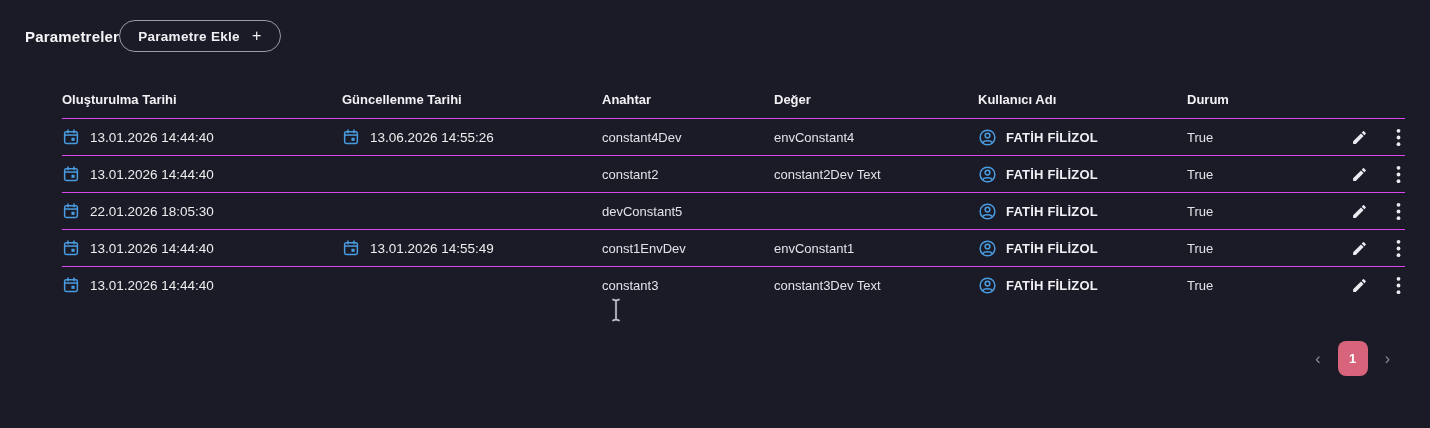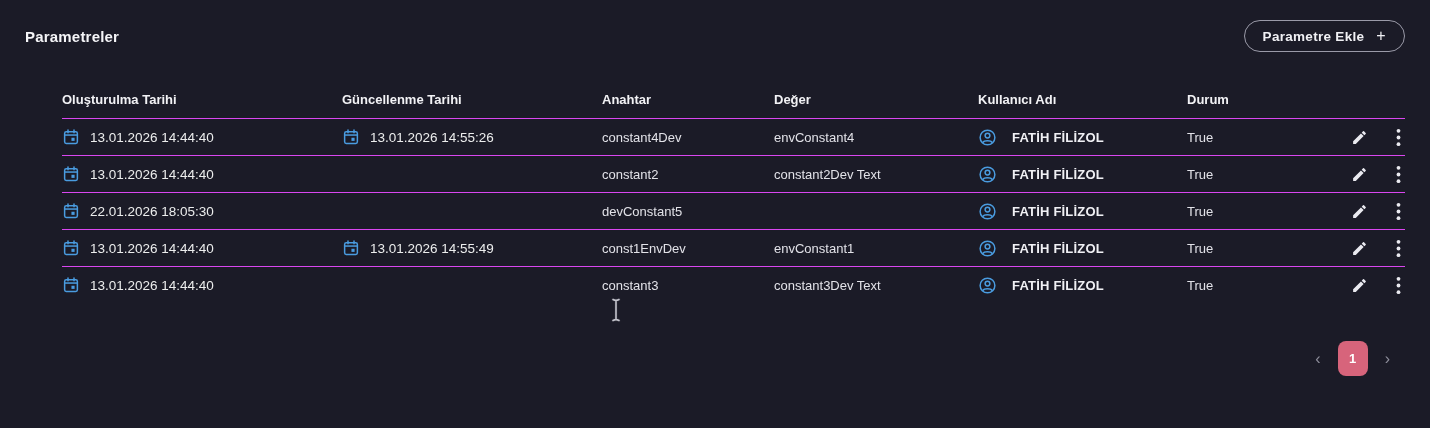--- a/index.html
+++ b/index.html
@@ -7,21 +7,21 @@
   body {
     width:1430px; height:428px;
     background:#1b1b27;
     font-family:"Liberation Sans", sans-serif;
     position:relative; overflow:hidden;
     color:#e6e6ec;
   }
 
   
   .topbar {
-    display:flex; justify-content:space-between; align-items:center;
+    display:flex; align-items:center;
     padding:20px 25px 0 25px; height:52px;
   }
   .page-title {
     font-size:15px; font-weight:700; color:#f5f5f8; letter-spacing:.2px;
   }
   .add-btn {
     background:transparent;
     border:1.6px solid #9a9aa8;
     color:#f0f0f4;
     border-radius:16px;
@@ -42,21 +42,21 @@
     height:37px;
     margin-left:37px;
   }
   .thead { height:38px; }
   .th {
     font-size:13px; font-weight:700; color:#f2f2f5;
   }
   .trow { border-top:1px solid #d946ef; }
   .cell { font-size:13px; color:#e2e2e8; white-space:nowrap; overflow:hidden; }
   .date-cell { display:flex; align-items:center; gap:10px; font-size:13.5px; color:#eceded; }
-  .user-cell { display:flex; align-items:center; gap:15px; font-weight:700; font-size:13px; color:#f0f0f4; letter-spacing:.2px; }
+  .user-cell { display:flex; align-items:center; gap:9px; font-weight:700; font-size:13px; color:#f0f0f4; letter-spacing:.2px; }
   .actions-cell { display:flex; justify-content:flex-end; align-items:center; gap:24px; padding-right:2px; }
   .icon-btn { background:none; border:none; padding:2px; cursor:pointer; display:flex; align-items:center; }
 
   svg { display:block; }
 
   
   .pagination {
     position:absolute; right:38px; top:341px;
     display:flex; align-items:center; gap:15px;
   }
@@ -112,21 +112,21 @@
     <div class="date-cell cell">
       <span class="updated-cal">
         <svg width="18" height="18" viewBox="0 0 24 24">
           <rect x="3.5" y="5" width="17" height="15.5" rx="2.2" fill="none" stroke="#4a9ce0" stroke-width="2"></rect>
           <line x1="8" y1="2.6" x2="8" y2="6.4" stroke="#4a9ce0" stroke-width="2" stroke-linecap="round"></line>
           <line x1="16" y1="2.6" x2="16" y2="6.4" stroke="#4a9ce0" stroke-width="2" stroke-linecap="round"></line>
           <line x1="4" y1="9.4" x2="20" y2="9.4" stroke="#4a9ce0" stroke-width="2"></line>
           <rect x="12.6" y="13" width="4.2" height="4.2" fill="#4a9ce0"></rect>
         </svg>
       </span>
-      <span>13.01.2026 14:55:26</span>
+      <span>13.06.2026 14:55:26</span>
     </div>
     <div class="cell">constant4Dev</div>
     <div class="cell">envConstant4</div>
     <div class="user-cell cell">
       <span>
         <svg width="19" height="19" viewBox="0 0 24 24">
           <circle cx="12" cy="12" r="9.3" fill="none" stroke="#4a9ce0" stroke-width="1.9"></circle>
           <circle cx="12" cy="9.6" r="3" fill="none" stroke="#4a9ce0" stroke-width="1.9"></circle>
           <path d="M6.3 18.2c1.2-2.9 10.2-2.9 11.4 0" fill="none" stroke="#4a9ce0" stroke-width="1.9" stroke-linecap="round"></path>
         </svg>

